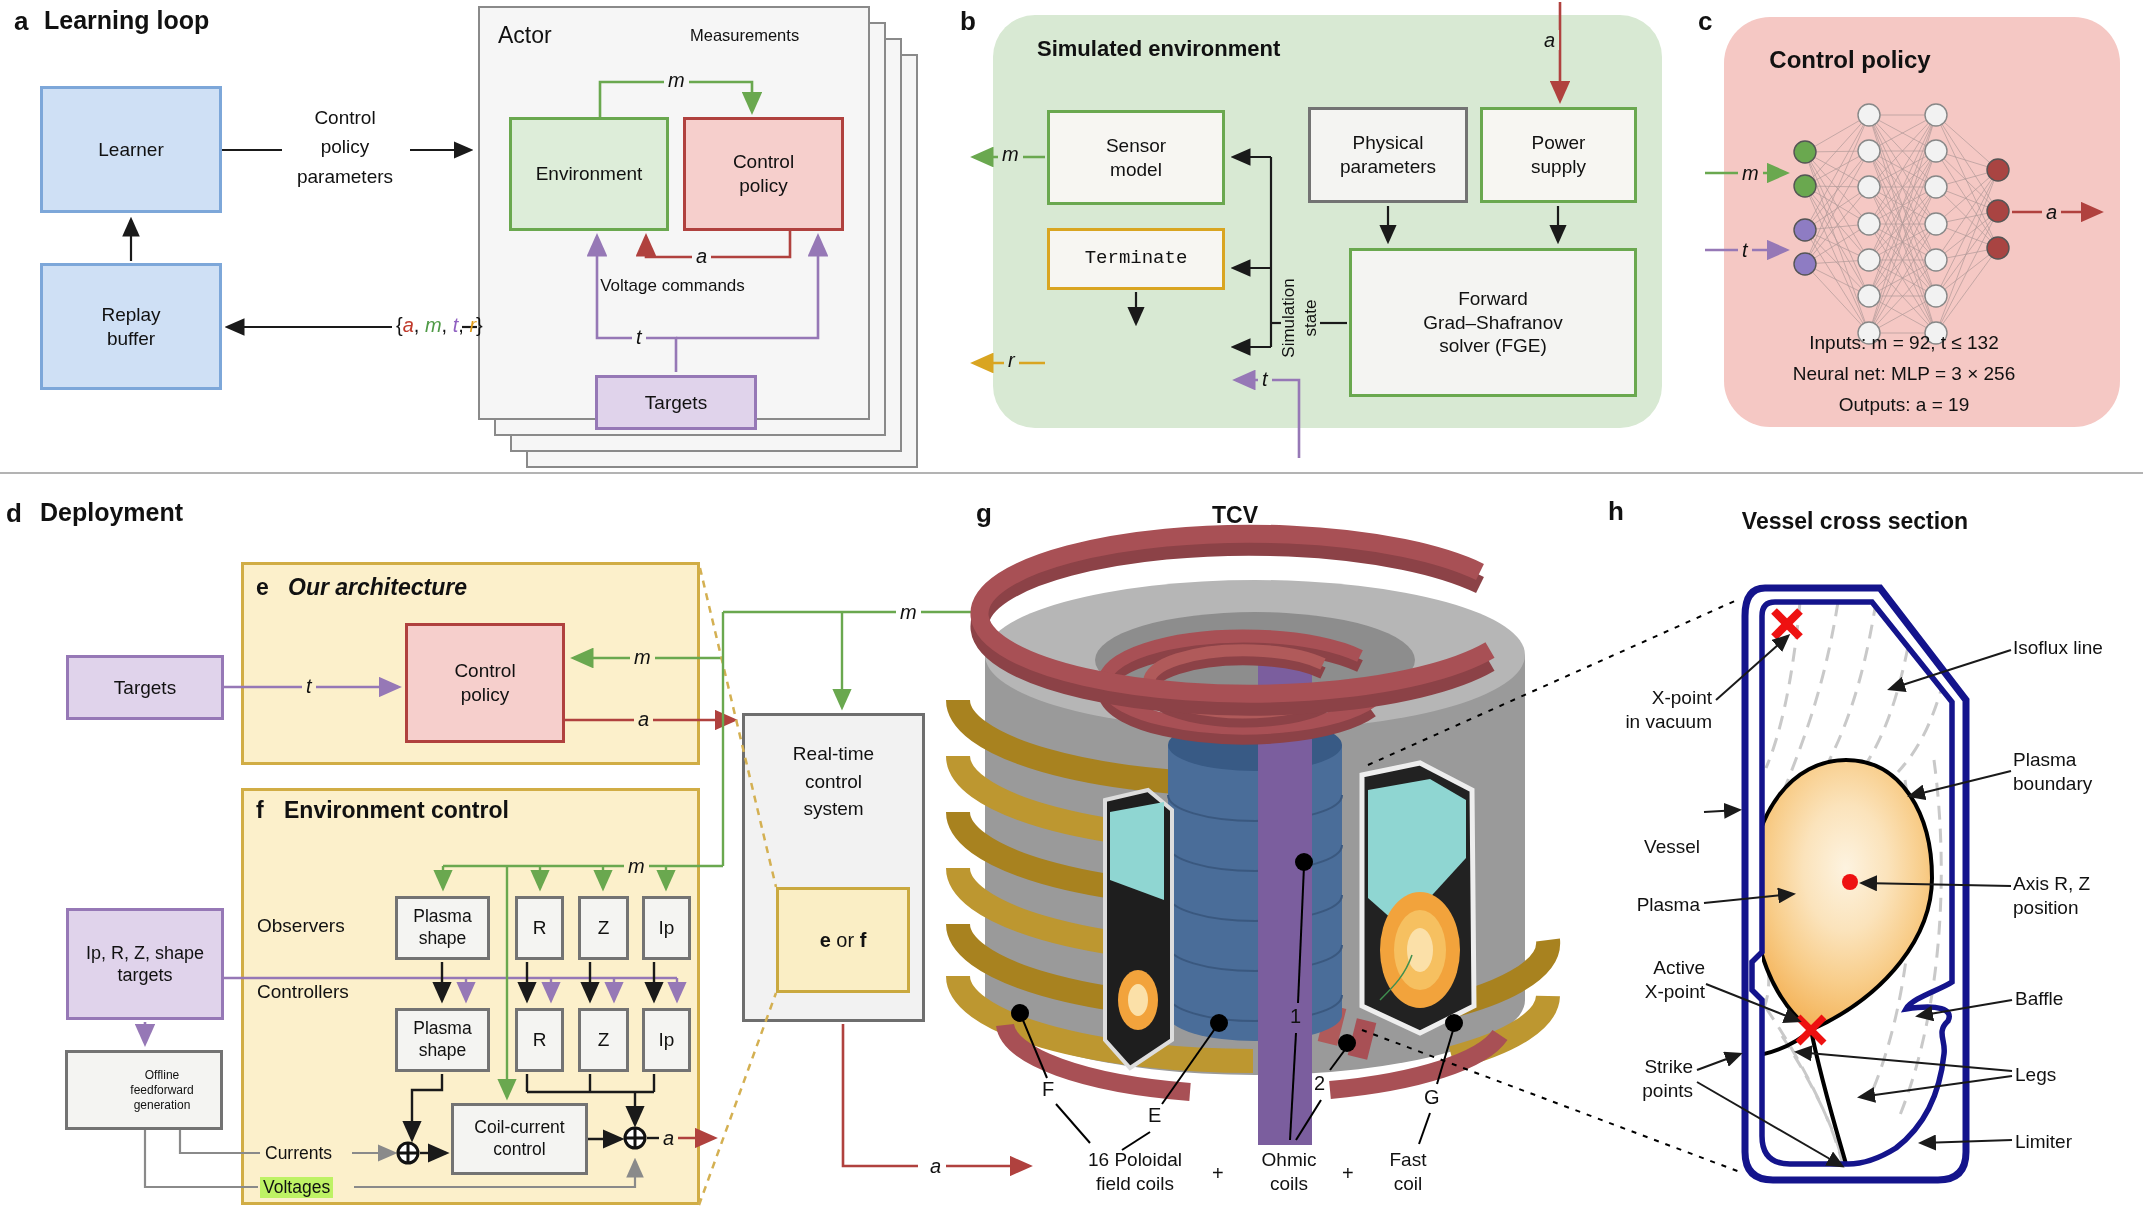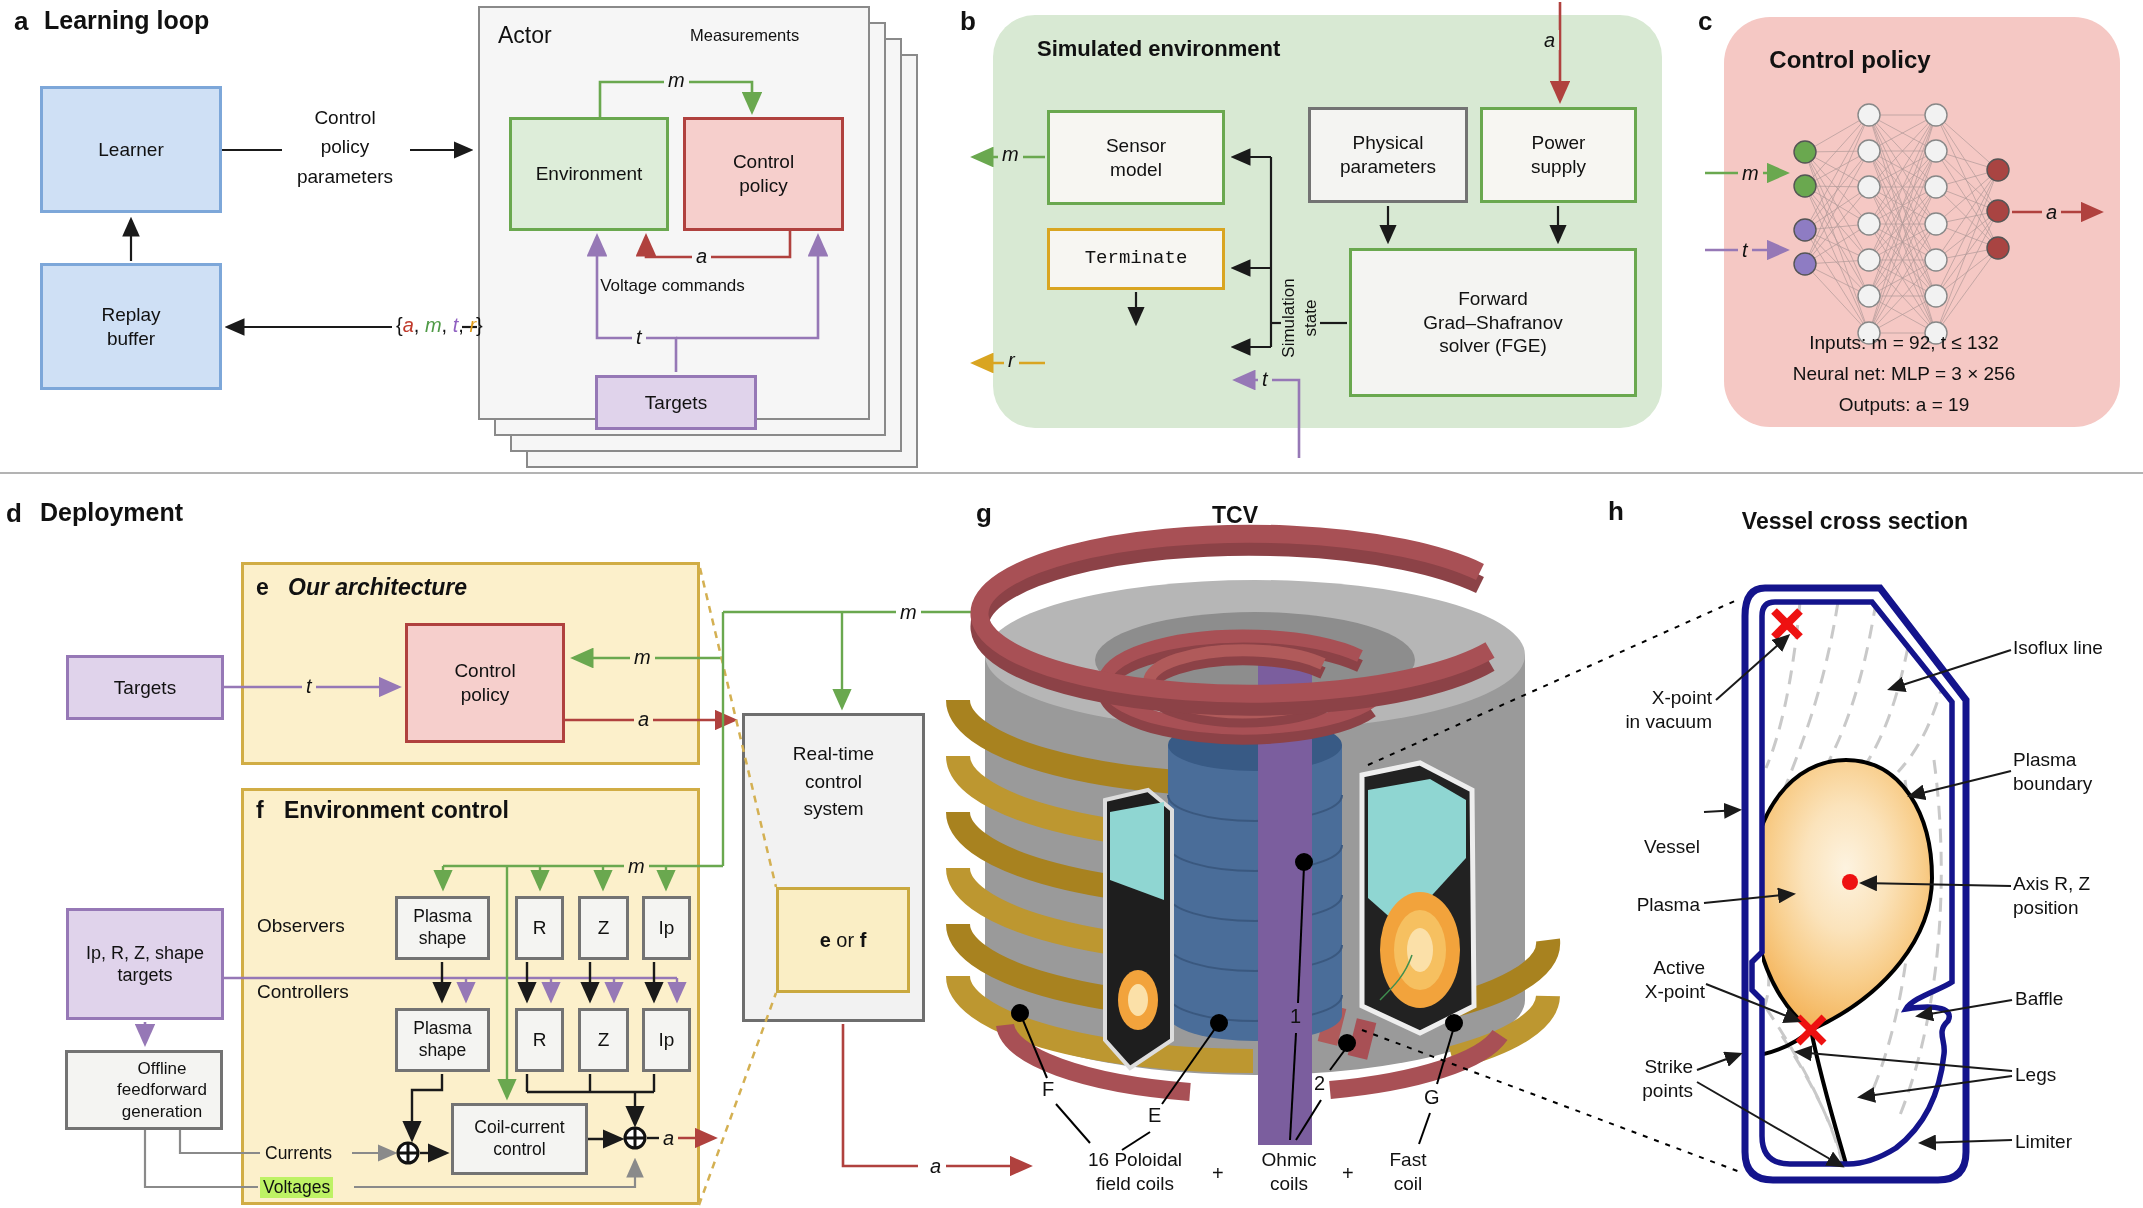--- a/index.html
+++ b/index.html
@@ -17,21 +17,21 @@
        text-align:center;white-space:pre-line;line-height:1.25;font-size:19px;box-sizing:border-box;}
   .bluebox{background:#cfe0f5;border:3px solid #7da7d9;}
   .greenbox{background:#ddedd9;border:3px solid #6aa84f;}
   .pinkbox{background:#f6cfcc;border:3.5px solid #b0413e;}
   .purplebox{background:#e0d3eb;border:3px solid #9678b6;}
   .graybox{background:#f4f4f2;border:3px solid #737373;}
   .goldbox{background:#f7f6f2;border:3px solid #d9a521;}
   .ylwpanel{position:absolute;background:#fcf0cb;border:3px solid #d1ad45;box-sizing:border-box;}
   .page{position:absolute;background:#f6f6f6;border:2.5px solid #8a8a8a;box-sizing:border-box;}
   .varlbl{position:absolute;font-style:italic;font-size:20px;padding:0 4px;line-height:1;}
-  .small{font-size:17px;padding-left:36px;}
+  .small{font-size:12px;padding-left:36px;}
 </style>
 </head>
 <body>
 
 <div id="fig">
 
   <div class="page" style="left:526px;top:54px;width:392px;height:414px;"></div>
   <div class="page" style="left:510px;top:38px;width:392px;height:414px;"></div>
   <div class="page" style="left:494px;top:22px;width:392px;height:414px;"></div>
   <div class="page" style="left:478px;top:6px;width:392px;height:414px;"></div>

